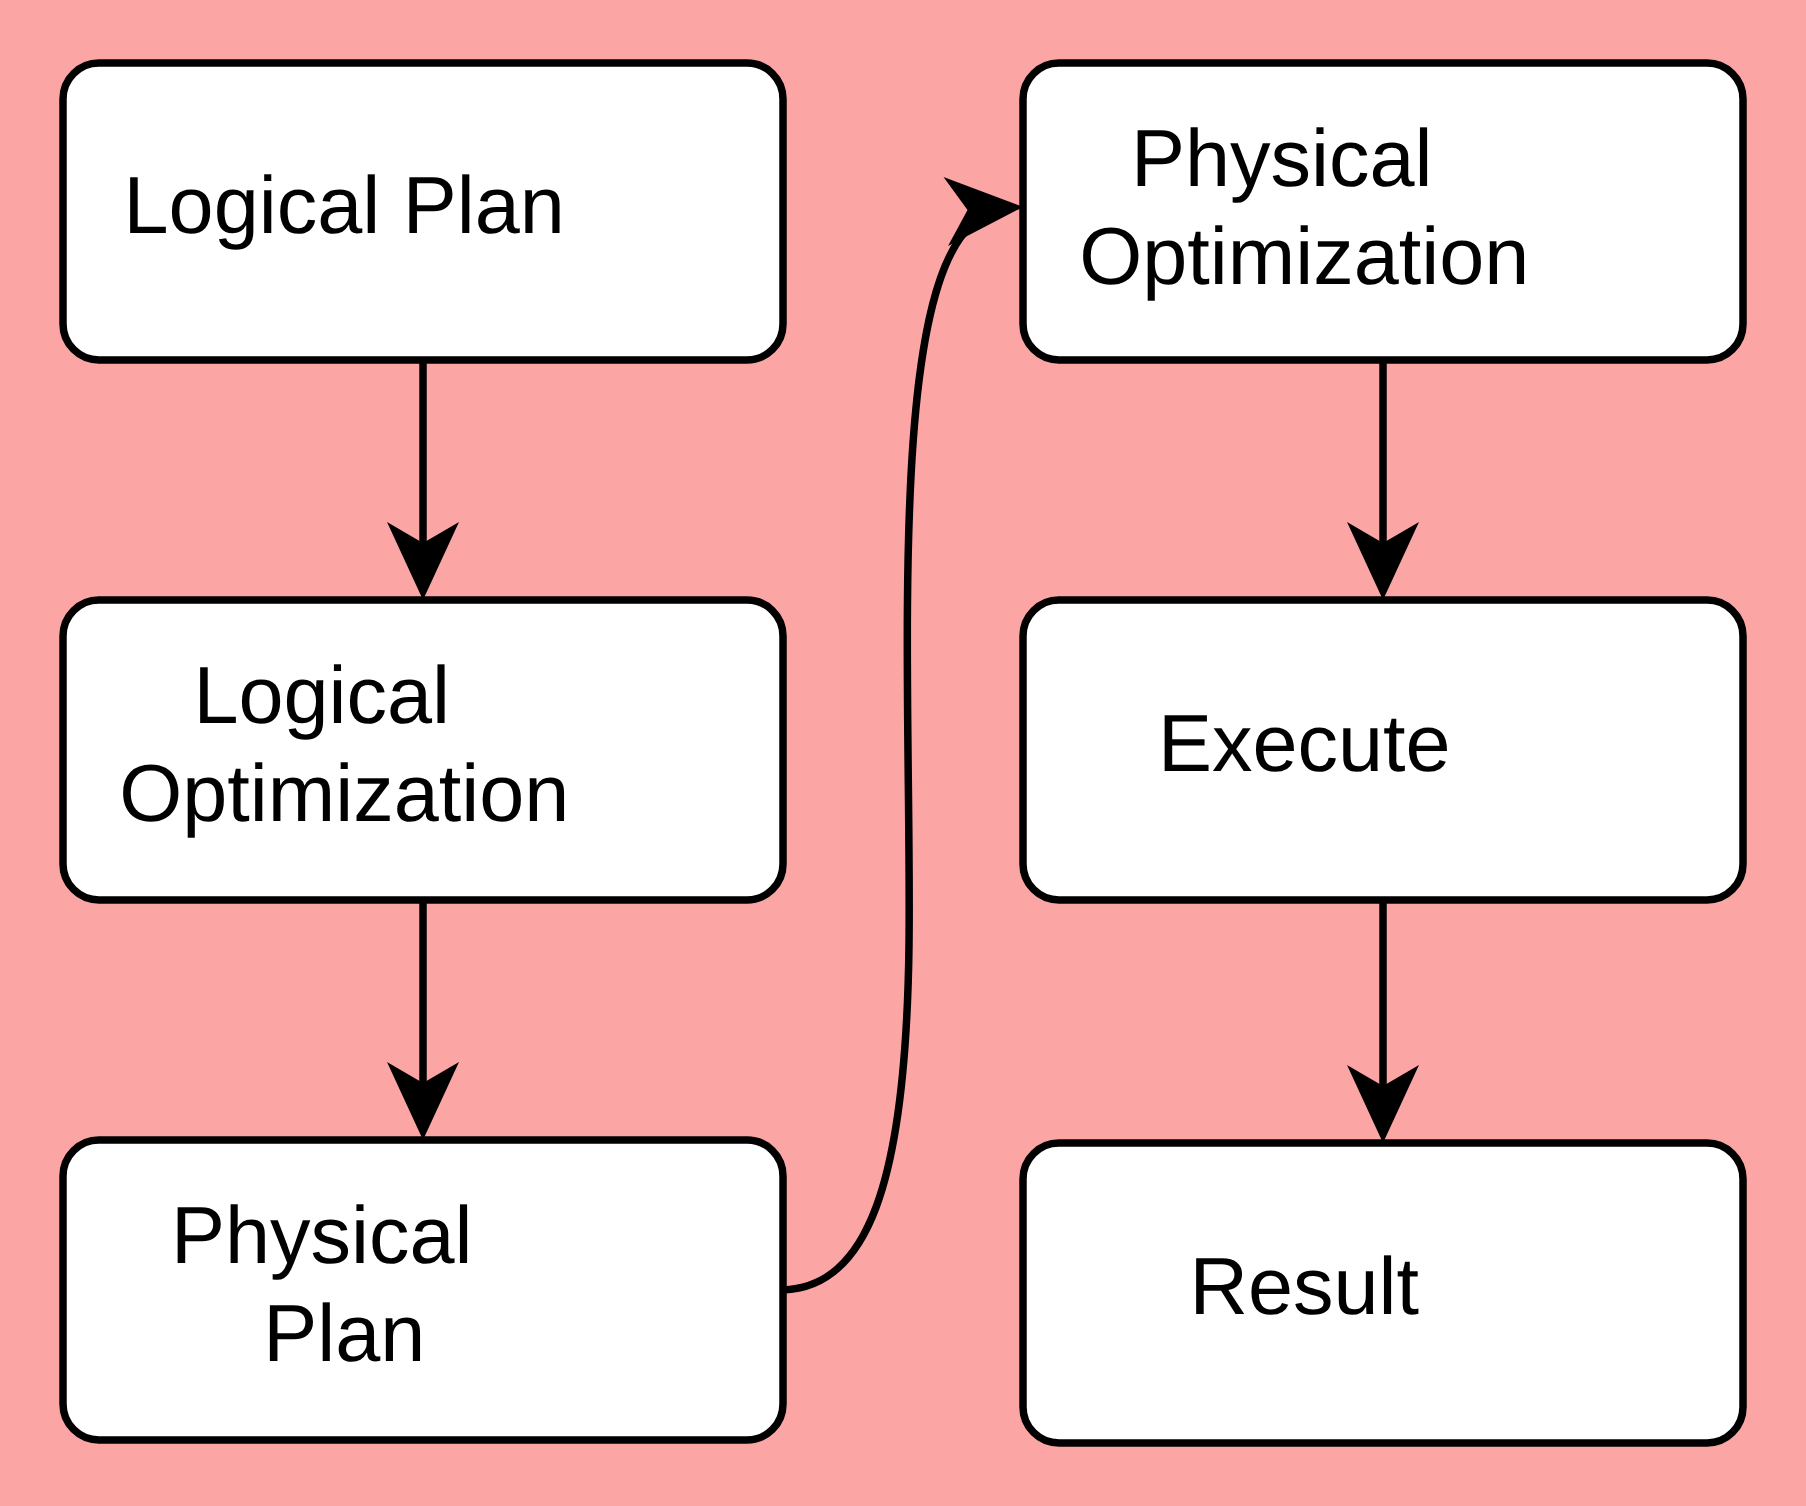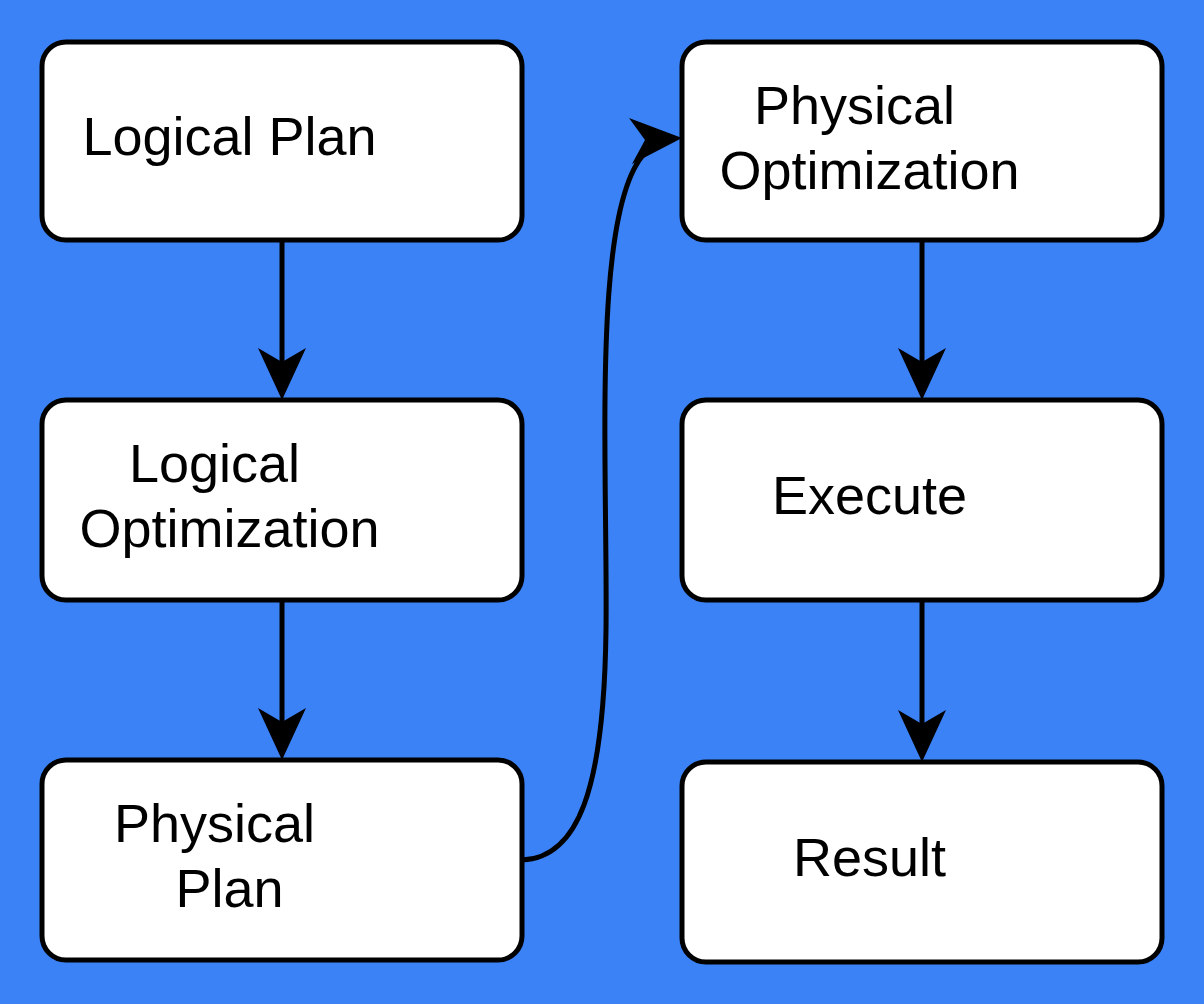--- a/index.html
+++ b/index.html
@@ -8,21 +8,21 @@
     padding: 0;
     background: #ffffff;
   }
   body {
     font-family: "Liberation Sans", sans-serif;
   }
   #diagram-root {
     position: relative;
     width: 1204px;
     height: 1004px;
-    background: #3b82f6;
+    background: #fca5a5;
     overflow: hidden;
   }
   #flow-svg {
     position: absolute;
     top: 0;
     left: 0;
     width: 1204px;
     height: 1004px;
     display: block;
   }

